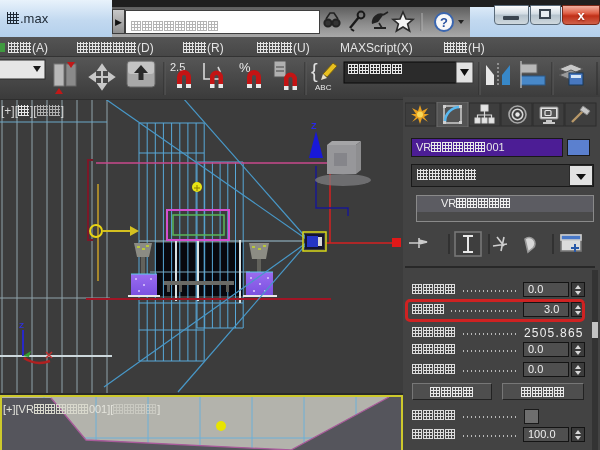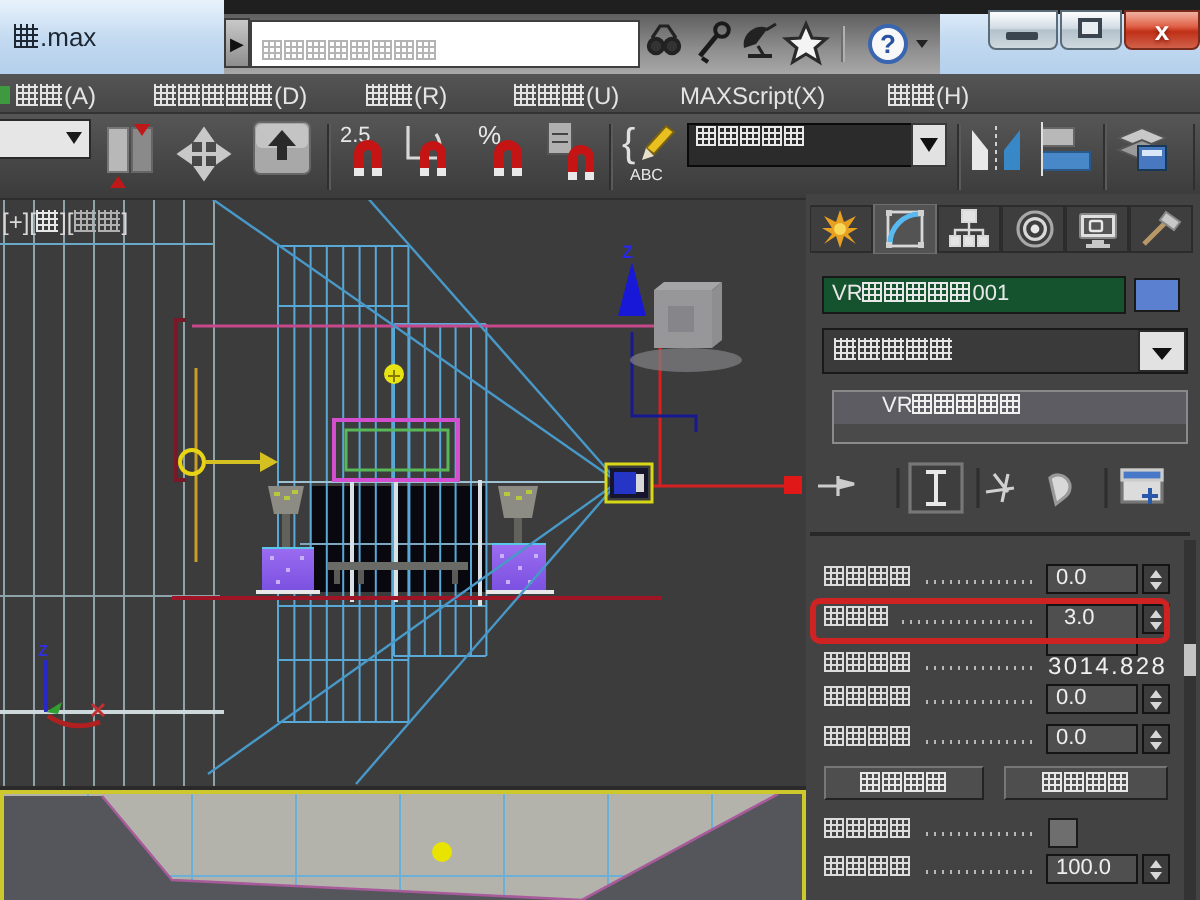--- a/index.html
+++ b/index.html
@@ -298,20 +298,21 @@
         <line x1="356" y1="2" x2="356" y2="55"></line>
         <line x1="0" y1="43" x2="403" y2="43"></line>
       </g>
  <polygon points="0,3 51,3 86,45 291,55 0,55" fill="#55555c"></polygon>
  <polygon points="291,55 389,2 403,2 403,55" fill="#55555c"></polygon>
  <path d="M51 3 L86 45 L291 55" stroke="#a85b9a" stroke-width="1.3" fill="none"></path>
  <line x1="291" y1="55" x2="389" y2="2" stroke="#a85b9a" stroke-width="1.3"></line>
  <circle cx="221" cy="31" r="5" fill="#e8e400"></circle>
  <rect x="1" y="1" width="401" height="56" fill="none" stroke="#cdc92c" stroke-width="2"></rect>
 </svg>
+<div class="abs" style="left:3px;top:403px;font-size:11px;color:#e4e4dc">[+][VR<span style="color:#d8d8cc"><i class="b s10"></i><i class="b s10"></i><i class="b s10"></i><i class="b s10"></i><i class="b s10"></i></span>001][<span style="opacity:.45"><i class="b s10"></i><i class="b s10"></i><i class="b s10"></i><i class="b s10"></i></span>]</div>
 
 <div class="abs" style="left:403px;top:97px;width:197px;height:353px;background:#434343">
 <svg class="abs" style="left:2px;top:5px" width="193" height="25" viewBox="0 0 193 25">
  <g fill="#3e3e3e" stroke="#2c2c2c">
           <rect x="0" y="1" width="31" height="23"></rect>
           <rect x="64" y="1" width="31" height="23"></rect>
           <rect x="96" y="1" width="31" height="23"></rect>
           <rect x="128" y="1" width="31" height="23"></rect>
           <rect x="160" y="1" width="31" height="23"></rect>
         </g>
@@ -347,21 +348,21 @@
           <rect x="3" y="4" width="14" height="8" fill="#555"></rect>
           <rect x="6" y="5.5" width="6" height="5" rx="1" fill="none" stroke="#e8e8e8" stroke-width="1.2"></rect>
           <rect x="7" y="15" width="6" height="2" fill="#c8c8c8"></rect>
           <rect x="4" y="17" width="12" height="2" fill="#c8c8c8"></rect>
         </g>
  <g transform="translate(166,3)">
           <path d="M1 17 L13 5" stroke="#b89868" stroke-width="2.4"></path>
           <path d="M12 1 L19 6 L16 10 L9 5 Z" fill="#c8c8c8" stroke="#888"></path>
         </g>
 </svg>
- <div class="abs" style="left:8px;top:41px;width:152px;height:19px;background:#14532d;border:1px solid #191919;color:#e8e8e8;font-size:11px;line-height:17px;padding-left:4px">VR<i class="b s10"></i><i class="b s10"></i><i class="b s10"></i><i class="b s10"></i><i class="b s10"></i>001</div>
+ <div class="abs" style="left:8px;top:41px;width:152px;height:19px;background:#4c1d95;border:1px solid #191919;color:#e8e8e8;font-size:11px;line-height:17px;padding-left:4px">VR<i class="b s10"></i><i class="b s10"></i><i class="b s10"></i><i class="b s10"></i><i class="b s10"></i>001</div>
  <div class="abs" style="left:164px;top:42px;width:23px;height:17px;background:#5b80cf;border:1px solid #1a1a1a"></div>
  <div class="abs" style="left:8px;top:67px;width:183px;height:23px;background:#3a3a3a;border:1px solid #191919;color:#e4e4e4;font-size:12px;line-height:21px;padding-left:5px"><i class="b s11"></i><i class="b s11"></i><i class="b s11"></i><i class="b s11"></i><i class="b s11"></i></div>
  <div class="abs" style="left:166px;top:68px;width:24px;height:21px;background:#e2e2e2;border:1px solid #2a2a2a">
   <div class="abs" style="left:6px;top:8px;width:0;height:0;border:5px solid transparent;border-top:6px solid #111;border-bottom:none"></div>
       </div>
  <div class="abs" style="left:13px;top:98px;width:178px;height:27px;border:1px solid #8a8a8a;background:#4a4a4a">
   <div class="abs" style="left:0;top:0;width:176px;height:16px;background:#5c5c62;color:#f0f0f0;font-size:11px;line-height:15px;padding-left:24px">VR<i class="b s10"></i><i class="b s10"></i><i class="b s10"></i><i class="b s10"></i><i class="b s10"></i></div>
  </div>
  <svg class="abs" style="left:2px;top:133px" width="190" height="28" viewBox="0 0 190 28">
   <g stroke="#cccccc" stroke-width="1.6" fill="none">
@@ -381,28 +382,28 @@
  <div class="abs" style="left:2px;top:169px;width:190px;height:2px;background:#282828"></div>
 <div class="abs" style="left:9px;top:186px;color:#dcdcdc;font-size:11px"><i class="b s10"></i><i class="b s10"></i><i class="b s10"></i><i class="b s10"></i></div>
       <div class="abs" style="left:60px;top:193px;width:56px;height:2px;background:repeating-linear-gradient(90deg,#b8b8b8 0 1px,transparent 1px 4px)"></div>
       <div class="abs" style="left:120px;top:185px;width:46px;height:15px;background:#4f4f4f;border:1px solid #141414;color:#efefef;font-size:11px;line-height:13px;padding-left:4px">0.0</div>
       <div class="abs" style="left:168px;top:185px;width:14px;height:15px;background:#3c3c3c;border:1px solid #141414">
         <div class="abs" style="left:3px;top:2px;width:0;height:0;border:3.5px solid transparent;border-bottom:4px solid #d8d8d8;border-top:none"></div>
         <div class="abs" style="left:3px;top:8px;width:0;height:0;border:3.5px solid transparent;border-top:4px solid #d8d8d8;border-bottom:none"></div>
       </div>
       <div class="abs" style="left:9px;top:206px;color:#dcdcdc;font-size:11px"><i class="b s10"></i><i class="b s10"></i><i class="b s10"></i></div>
       <div class="abs" style="left:48px;top:213px;width:68px;height:2px;background:repeating-linear-gradient(90deg,#b8b8b8 0 1px,transparent 1px 4px)"></div>
-      <div class="abs" style="left:120px;top:205px;width:46px;height:26px;background:#4f4f4f;border:1px solid #141414;color:#efefef;font-size:11px;line-height:13px;padding-left:8px">3.0</div>
+      <div class="abs" style="left:120px;top:205px;width:46px;height:15px;background:#4f4f4f;border:1px solid #141414;color:#efefef;font-size:11px;line-height:13px;padding-left:20px">3.0</div>
       <div class="abs" style="left:168px;top:205px;width:14px;height:15px;background:#3c3c3c;border:1px solid #141414">
         <div class="abs" style="left:3px;top:2px;width:0;height:0;border:3.5px solid transparent;border-bottom:4px solid #d8d8d8;border-top:none"></div>
         <div class="abs" style="left:3px;top:8px;width:0;height:0;border:3.5px solid transparent;border-top:4px solid #d8d8d8;border-bottom:none"></div>
       </div>
       <div class="abs" style="left:9px;top:229px;color:#dcdcdc;font-size:11px"><i class="b s10"></i><i class="b s10"></i><i class="b s10"></i><i class="b s10"></i></div>
       <div class="abs" style="left:60px;top:236px;width:56px;height:2px;background:repeating-linear-gradient(90deg,#b8b8b8 0 1px,transparent 1px 4px)"></div>
-      <div class="abs" style="left:121px;top:229px;color:#efefef;font-size:11px"><span style="font-size:12px;letter-spacing:1.2px">3014.828</span></div>
+      <div class="abs" style="left:121px;top:229px;color:#efefef;font-size:11px"><span style="font-size:12px;letter-spacing:1.2px">2505.865</span></div>
       <div class="abs" style="left:9px;top:246px;color:#dcdcdc;font-size:11px"><i class="b s10"></i><i class="b s10"></i><i class="b s10"></i><i class="b s10"></i></div>
       <div class="abs" style="left:60px;top:253px;width:56px;height:2px;background:repeating-linear-gradient(90deg,#b8b8b8 0 1px,transparent 1px 4px)"></div>
       <div class="abs" style="left:120px;top:245px;width:46px;height:15px;background:#4f4f4f;border:1px solid #141414;color:#efefef;font-size:11px;line-height:13px;padding-left:4px">0.0</div>
       <div class="abs" style="left:168px;top:245px;width:14px;height:15px;background:#3c3c3c;border:1px solid #141414">
         <div class="abs" style="left:3px;top:2px;width:0;height:0;border:3.5px solid transparent;border-bottom:4px solid #d8d8d8;border-top:none"></div>
         <div class="abs" style="left:3px;top:8px;width:0;height:0;border:3.5px solid transparent;border-top:4px solid #d8d8d8;border-bottom:none"></div>
       </div>
       <div class="abs" style="left:9px;top:266px;color:#dcdcdc;font-size:11px"><i class="b s10"></i><i class="b s10"></i><i class="b s10"></i><i class="b s10"></i></div>
       <div class="abs" style="left:60px;top:273px;width:56px;height:2px;background:repeating-linear-gradient(90deg,#b8b8b8 0 1px,transparent 1px 4px)"></div>
       <div class="abs" style="left:120px;top:265px;width:46px;height:15px;background:#4f4f4f;border:1px solid #141414;color:#efefef;font-size:11px;line-height:13px;padding-left:4px">0.0</div>

